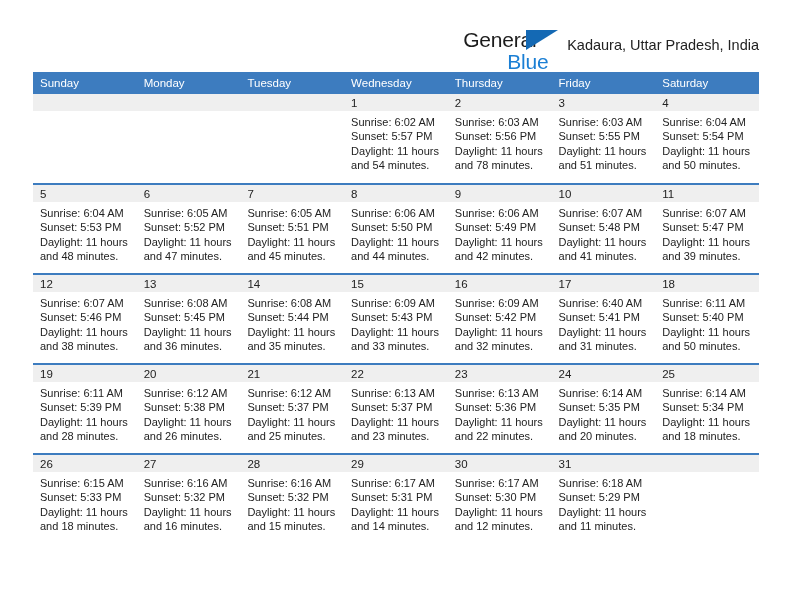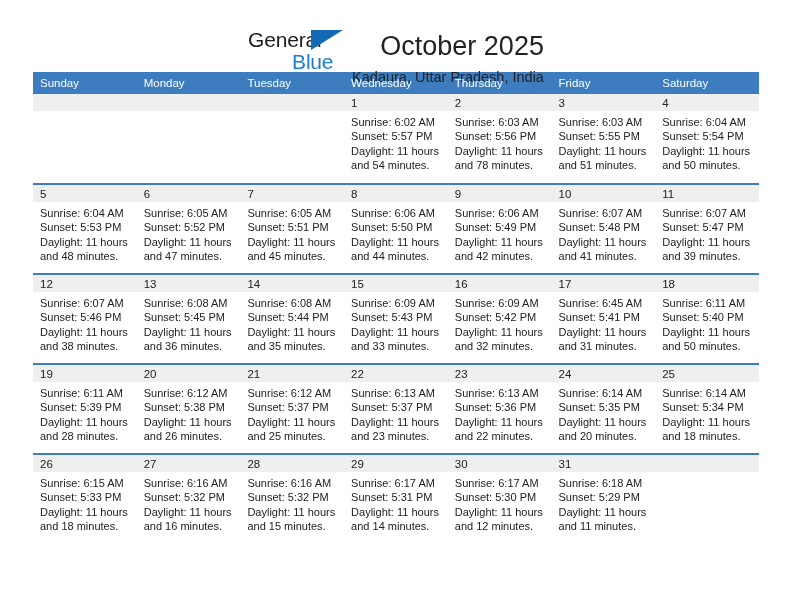--- a/index.html
+++ b/index.html
@@ -19,21 +19,21 @@
     width: 792px;
     height: 612px;
     box-sizing: border-box;
     padding: 0 33px;
   }
 
   
   .topbar {
     display: flex;
     align-items: flex-start;
-    justify-content: center;
+    justify-content: flex-end;
     padding-top: 28px;
     height: 72px;
     box-sizing: border-box;
   }
   .logo {
     position: relative;
     width: 104px;
     height: 46px;
     flex: none;
   }
@@ -138,21 +138,20 @@
 
   <div class="topbar">
 
     <div class="logo">
       <span class="logo-general">General</span>
       <span class="logo-triangle"></span>
       <span class="logo-blue">Blue</span>
     </div>
 
     <div class="titles">
-      <div class="month-title">October 2025</div>
       <div class="location">Kadaura, Uttar Pradesh, India</div>
     </div>
 
   </div>
 
   <table class="calendar">
     <thead>
       <tr id="weekday-header-row">
           <th>Sunday</th>
           <th>Monday</th>
@@ -318,21 +317,21 @@
             <div class="cellbody">
               <div>Sunrise: 6:09 AM</div>
               <div>Sunset: 5:42 PM</div>
               <div>Daylight: 11 hours</div>
               <div>and 32 minutes.</div>
             </div>
           </td>
           <td>
             <div class="daynum">17</div>
             <div class="cellbody">
-              <div>Sunrise: 6:45 AM</div>
+              <div>Sunrise: 6:40 AM</div>
               <div>Sunset: 5:41 PM</div>
               <div>Daylight: 11 hours</div>
               <div>and 31 minutes.</div>
             </div>
           </td>
           <td>
             <div class="daynum">18</div>
             <div class="cellbody">
               <div>Sunrise: 6:11 AM</div>
               <div>Sunset: 5:40 PM</div>

